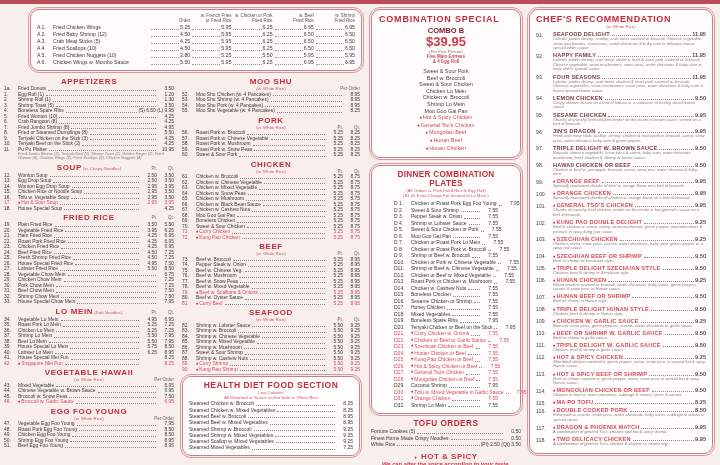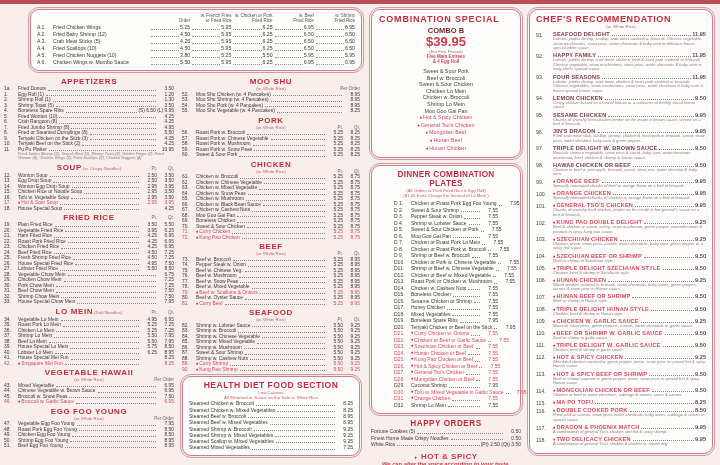--- a/index.html
+++ b/index.html
@@ -1255,21 +1255,21 @@
         </div>
         <div class="mrow">
           <span class="no">D32.</span>
           <span class="nm">Shrimp Lo Mein</span>
           <span class="dots"></span>
           <span class="p">7.55</span>
         </div>
       </div>
   </div>
   <div id="side-orders">
-    <div class="t">HAPPY ORDERS</div>
+    <div class="t">TOFU ORDERS</div>
     <div id="side-list">
         <div class="mrow">
           <span class="nm">Fortune Cookies (5)</span>
           <span class="dots"></span>
           <span class="p">0.50</span>
         </div>
         <div class="mrow">
           <span class="nm">Finest Home Made Crispy Noodles</span>
           <span class="dots"></span>
           <span class="p">0.50</span>

